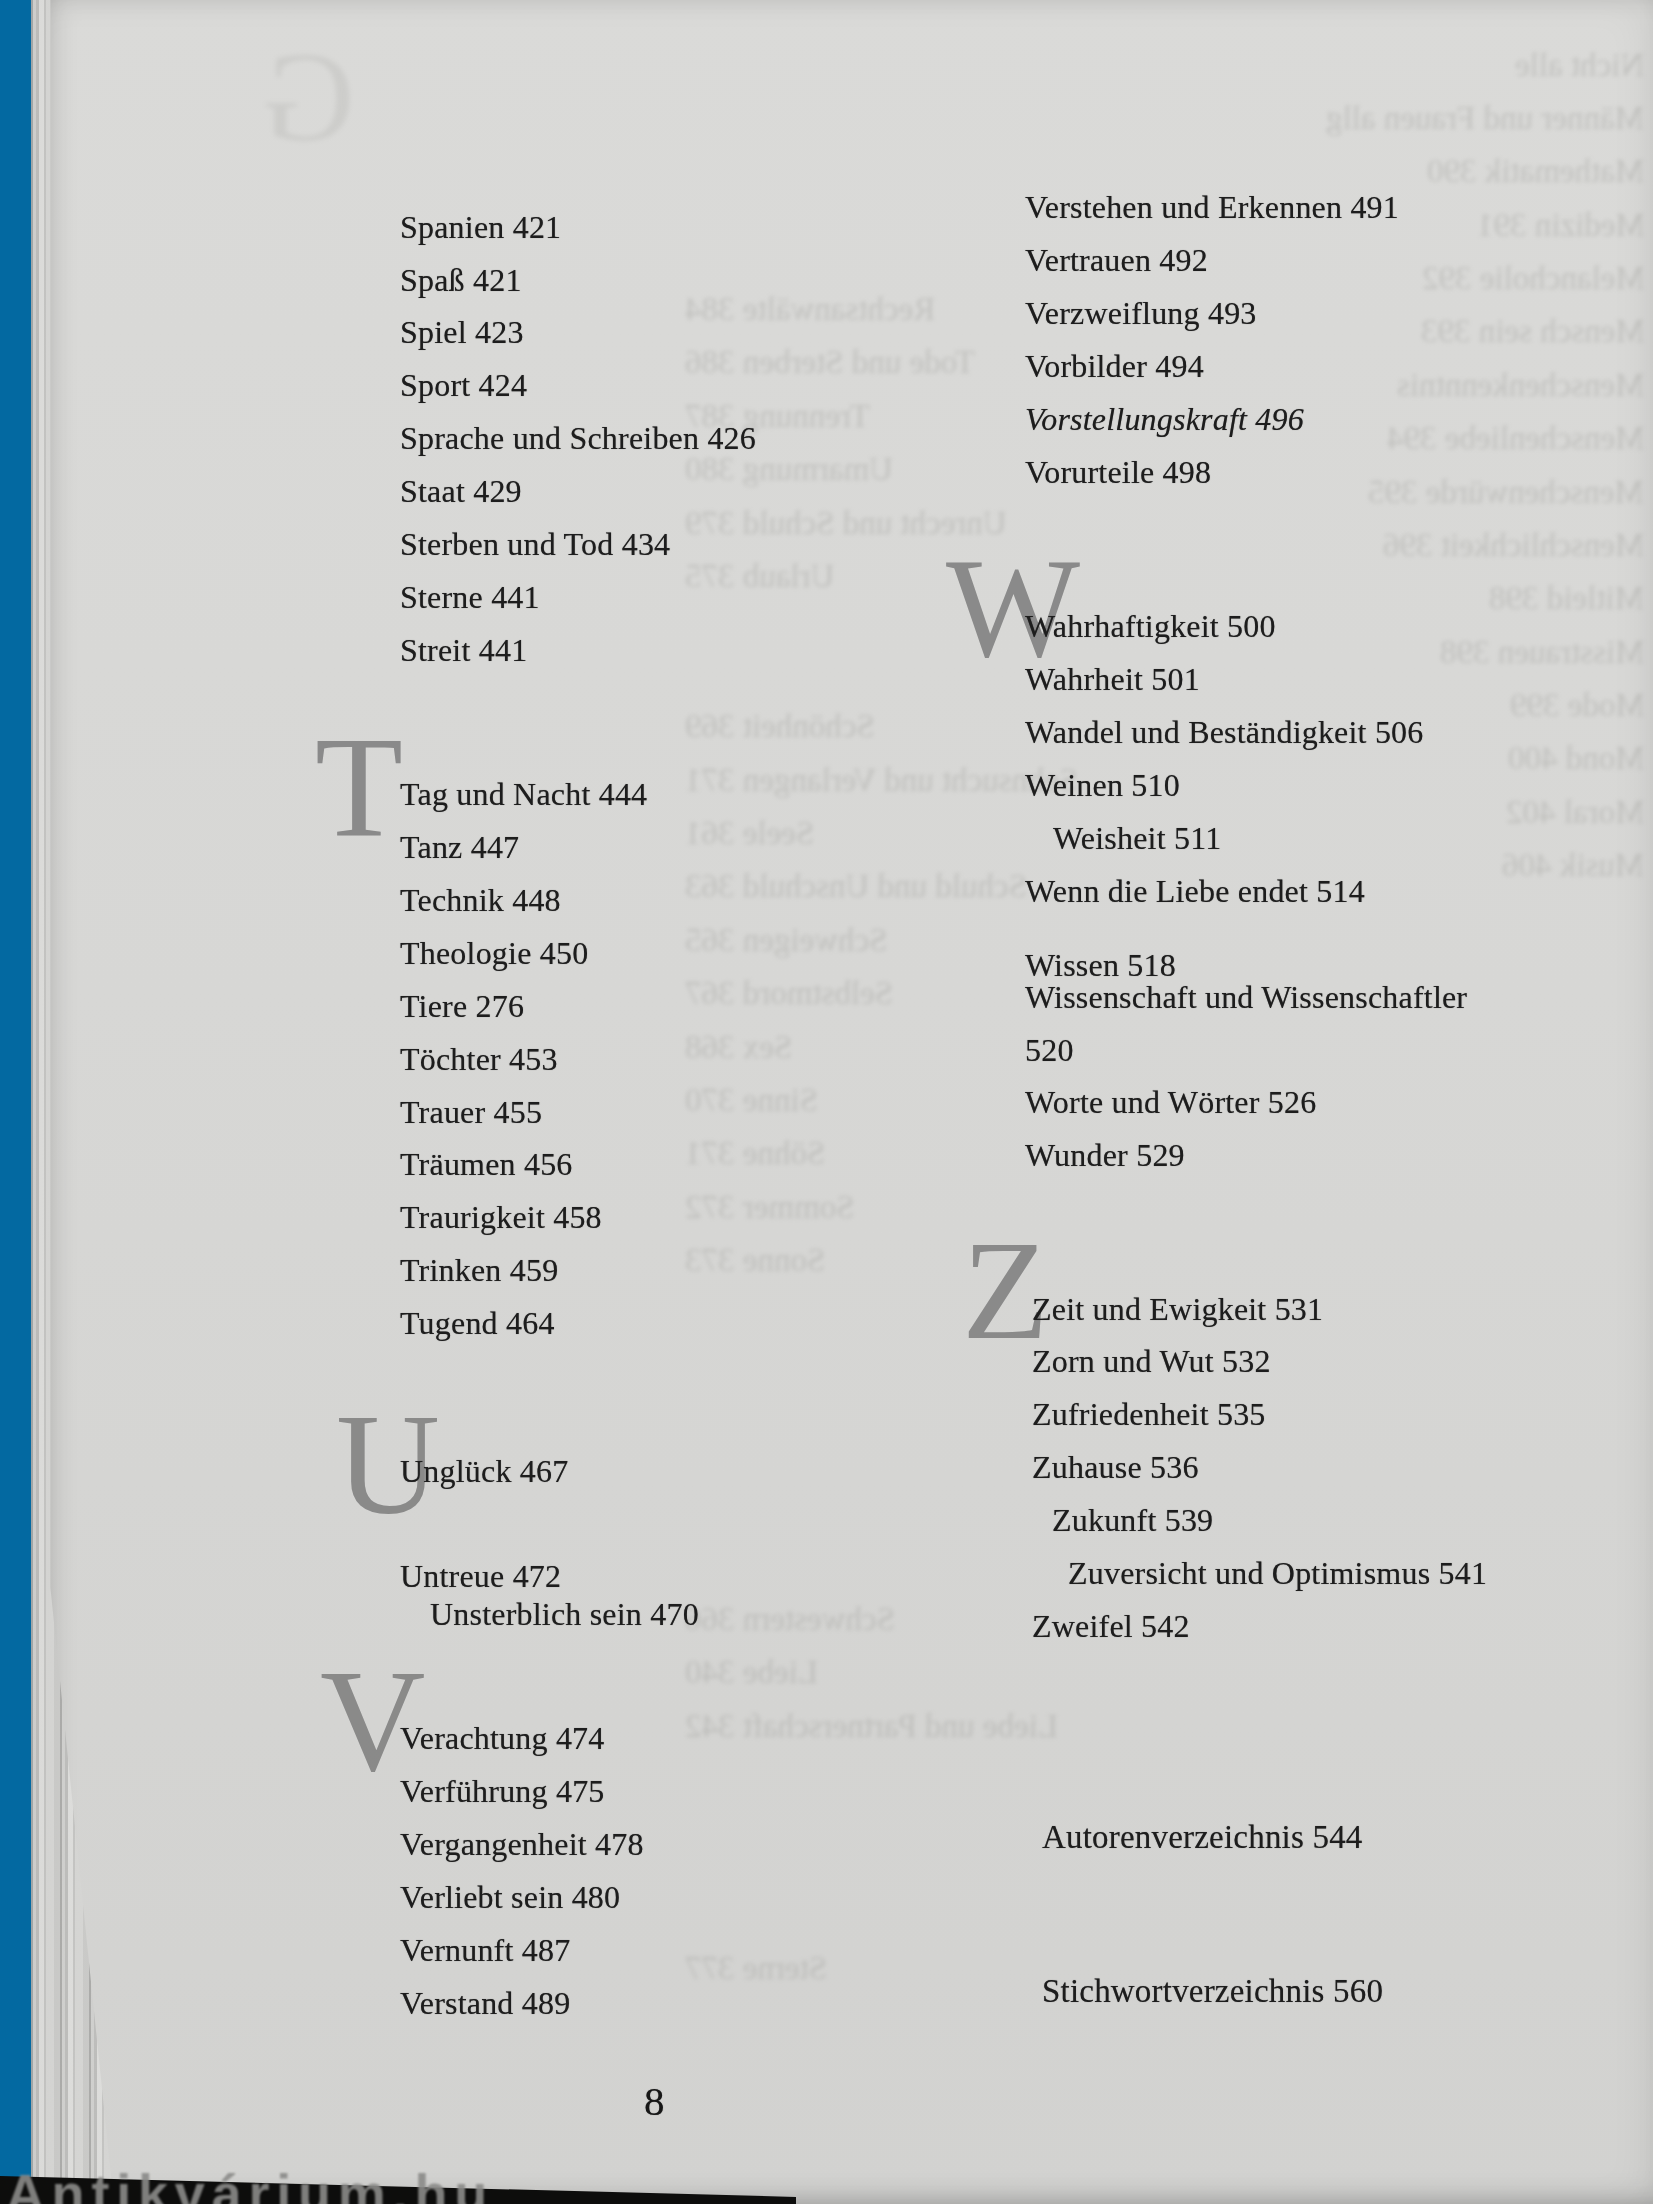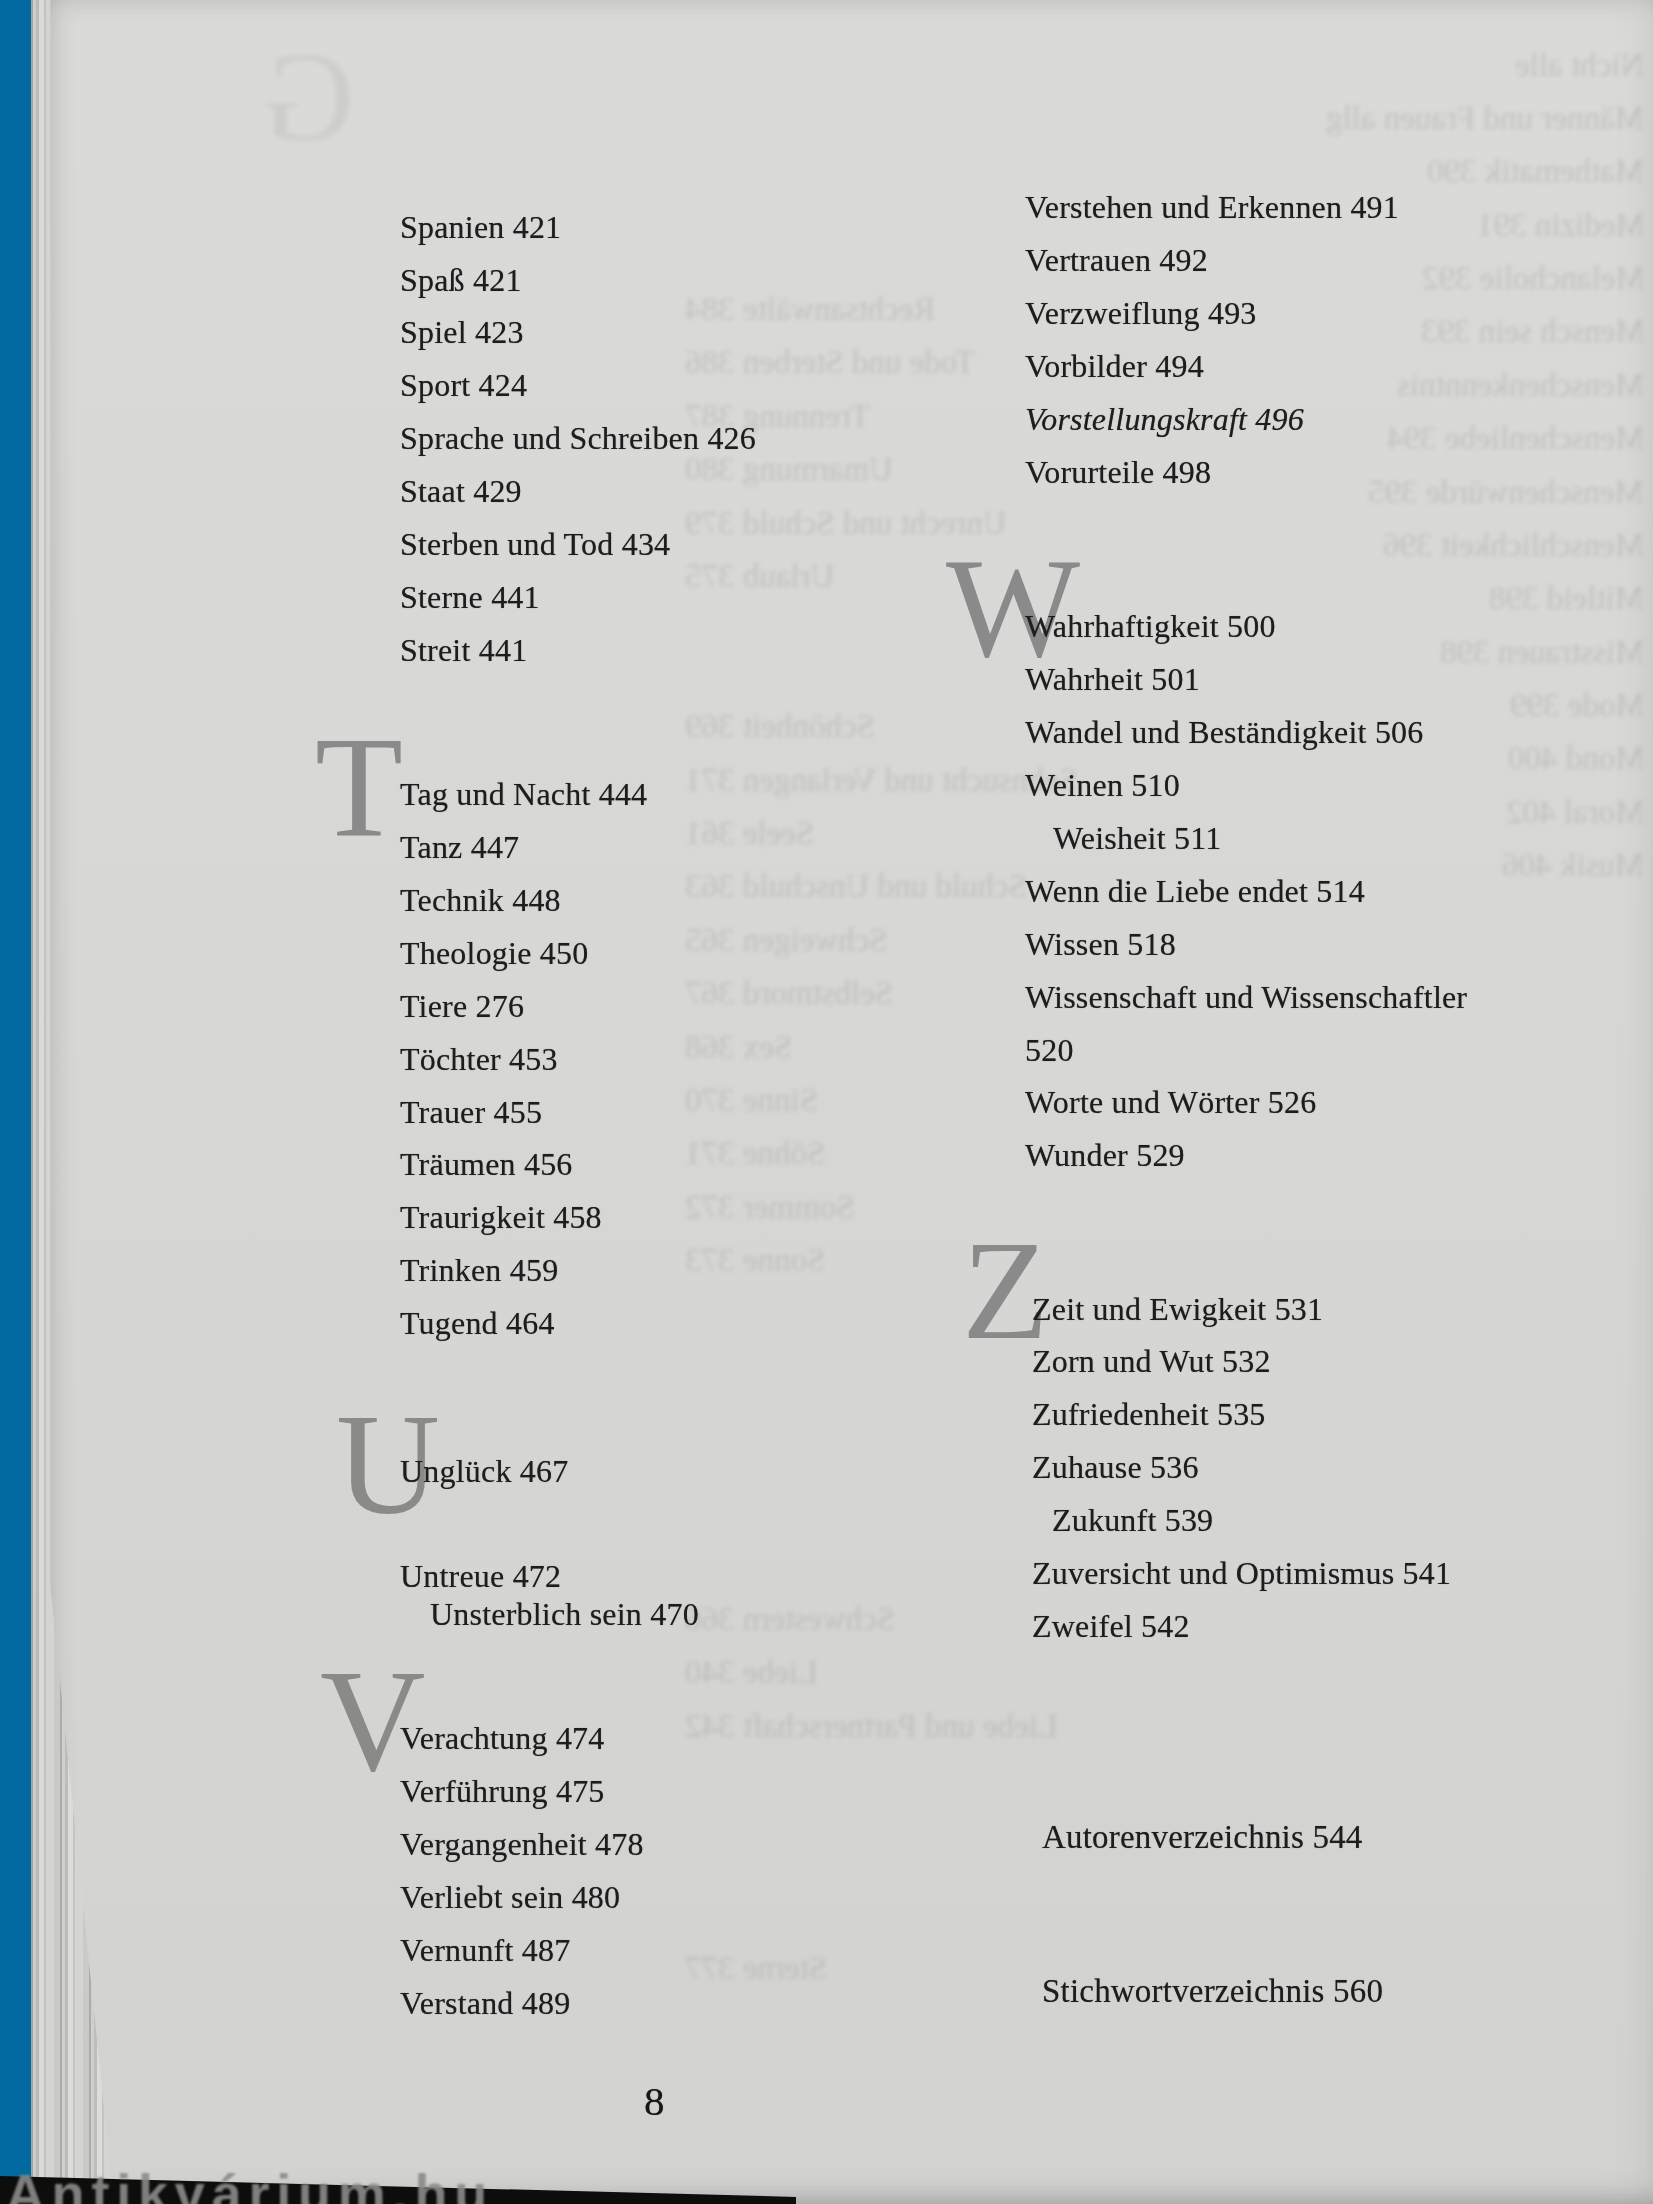--- a/index.html
+++ b/index.html
@@ -142,32 +142,32 @@
         <div class="entry" style="left: 992px; top: 348px;">Vorbilder 494</div>
         <div class="entry" style="left: 992px; top: 401px; font-style: italic;">Vorstellungskraft 496</div>
         <div class="entry" style="left: 992px; top: 454px;">Vorurteile 498</div>
         <div class="dropcap" style="left: 913px; top: 537px; font-size: 142px;">W</div>
         <div class="entry" style="left: 992px; top: 608px;">Wahrhaftigkeit 500</div>
         <div class="entry" style="left: 992px; top: 661px;">Wahrheit 501</div>
         <div class="entry" style="left: 992px; top: 714px;">Wandel und Beständigkeit 506</div>
         <div class="entry" style="left: 992px; top: 767px;">Weinen 510</div>
         <div class="entry" style="left: 992px; top: 820px; margin-left: 28px;">Weisheit 511</div>
         <div class="entry" style="left: 992px; top: 873px;">Wenn die Liebe endet 514</div>
-        <div class="entry" style="left: 992px; top: 926px;">Wissen 518</div>
+        <div class="entry" style="left: 992px; top: 947px;">Wissen 518</div>
         <div class="entry" style="left: 992px; top: 979px;">Wissenschaft und Wissenschaftler</div>
         <div class="entry" style="left: 992px; top: 1032px;">520</div>
         <div class="entry" style="left: 992px; top: 1084px;">Worte und Wörter 526</div>
         <div class="entry" style="left: 992px; top: 1137px;">Wunder 529</div>
         <div class="dropcap" style="left: 929px; top: 1219px; font-size: 142px;">Z</div>
         <div class="entry" style="left: 999px; top: 1291px;">Zeit und Ewigkeit 531</div>
         <div class="entry" style="left: 999px; top: 1343px;">Zorn und Wut 532</div>
         <div class="entry" style="left: 999px; top: 1396px; text-align: center;">Zufriedenheit 535</div>
         <div class="entry" style="left: 999px; top: 1449px;">Zuhause 536</div>
         <div class="entry" style="left: 999px; top: 1502px; margin-left: 20px;">Zukunft 539</div>
-        <div class="entry" style="left: 999px; top: 1555px;">Zuversicht und Optimismus 541</div>
+        <div class="entry" style="left: 1035px; top: 1555px;">Zuversicht und Optimismus 541</div>
         <div class="entry" style="left: 999px; top: 1608px;">Zweifel 542</div>
         <div class="entry backmatter-entry" style="left: 1009px; top: 1819px;">Autorenverzeichnis 544</div>
         <div class="entry backmatter-entry" style="left: 1009px; top: 1973px;">Stichwortverzeichnis 560</div>
       </div>
     <div class="pagenum">8</div>
   </div>
   <div class="edges"></div>
   <div class="bottom-wedge"></div>
   <div class="watermark">Antikvárium.hu</div>
 </div>

